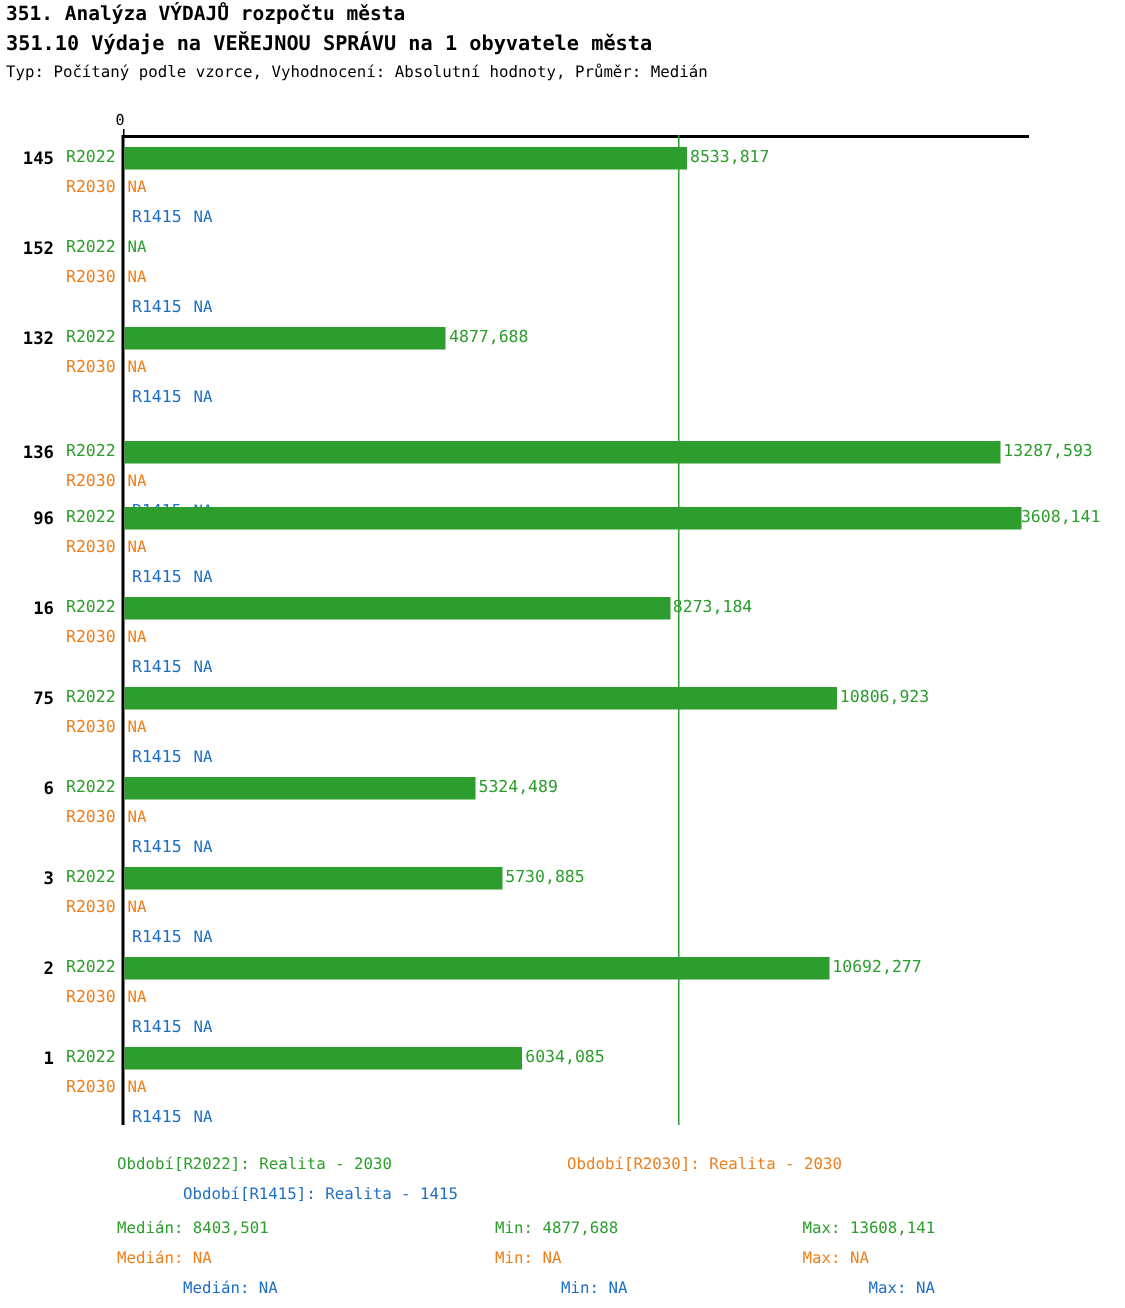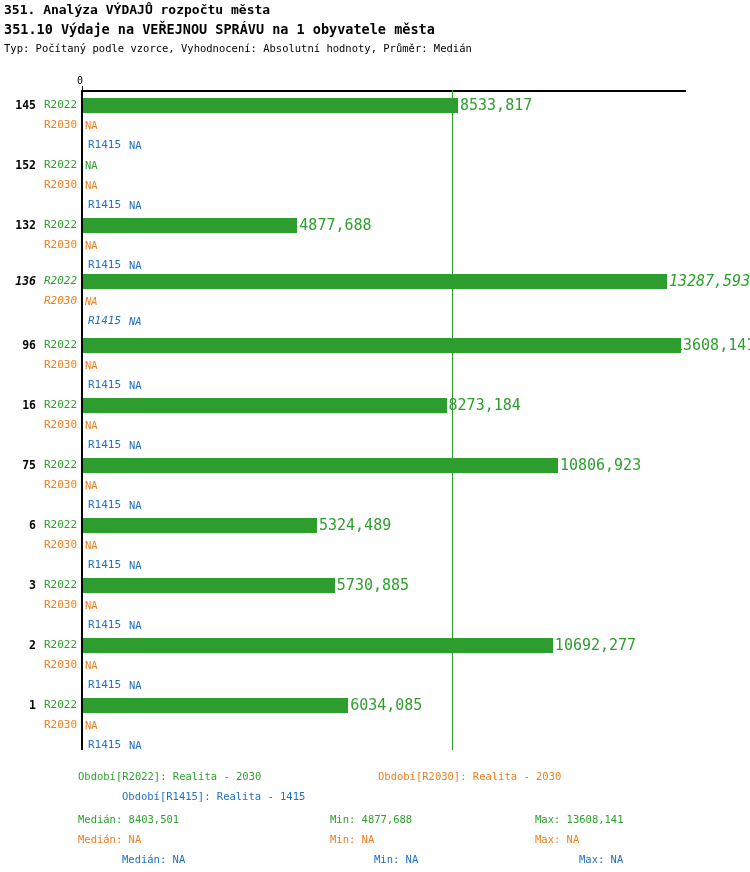--- a/index.html
+++ b/index.html
@@ -122,21 +122,21 @@
   }
   .bar {
     position: absolute;
     top: 3px;
     left: 83px;
     height: 15px;
   }
   .bar-value {
     position: absolute;
     top: 0px;
-    font-size: 15px;
+    font-size: 11px;
     line-height: 20px;
     white-space: nowrap;
   }
   .na-label {
     position: absolute;
     left: 85px;
     top: 0px;
     font-size: 10.5px;
     line-height: 20px;
     white-space: nowrap;
@@ -247,21 +247,21 @@
         </div>
         <div class="row" style="top: 20px;">
           <div class="row-series s-r2030">R2030</div>
           <div class="na-label s-r2030">NA</div>
         </div>
         <div class="row" style="top: 40px;">
           <div class="row-series s-r1415">R1415</div>
           <div class="na-label s-r1415">NA</div>
         </div>
       </div>
-      <div class="group" style="top: 196px; height: 60px; font-style: italic;">
+      <div class="group" style="top: 216px; height: 60px;">
         <div class="row" style="top: 0px;">
           <div class="row-key">136</div>
           <div class="row-series s-r2022">R2022</div>
           <div class="bar bg-r2022" style="width: 583.914px;"></div>
           <div class="bar-value s-r2022" style="left: 668.914px;">13287,593</div>
         </div>
         <div class="row" style="top: 20px;">
           <div class="row-series s-r2030">R2030</div>
           <div class="na-label s-r2030">NA</div>
         </div>

